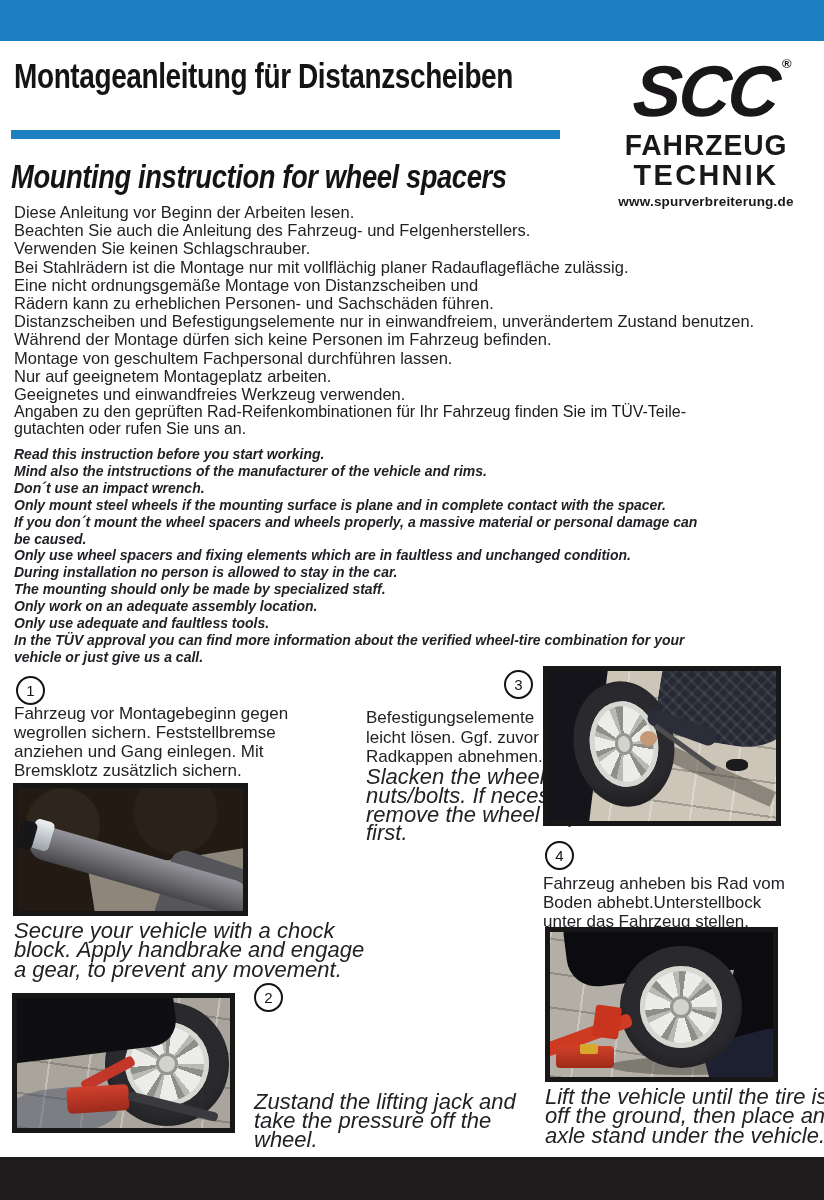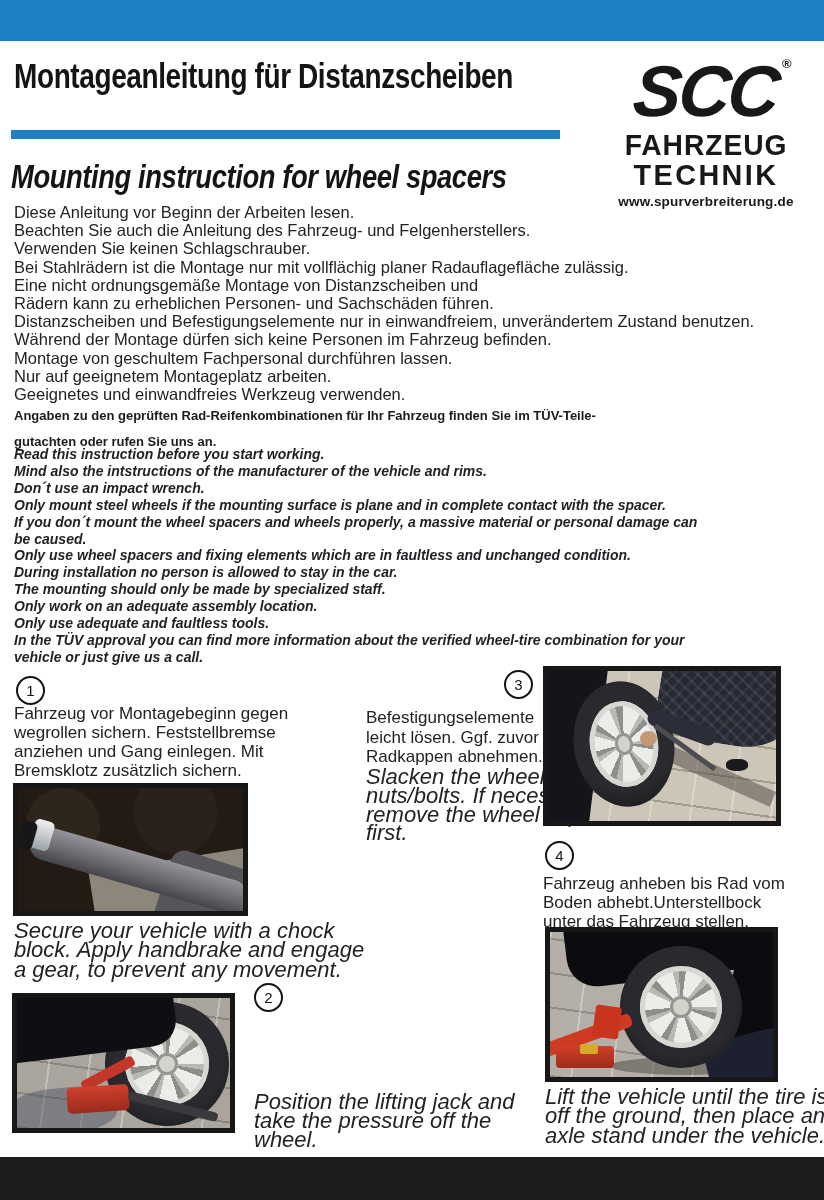--- a/index.html
+++ b/index.html
@@ -24,21 +24,21 @@
   .logo-brand-row{position:relative;display:inline-block;}
   .logo-brand{font-size:72px;line-height:66px;font-weight:bold;font-style:italic;letter-spacing:-3px;
               transform:skewX(-6deg);display:inline-block;}
   .logo-reg{position:absolute;right:-14px;top:-2px;font-size:13px;font-weight:bold;}
   .logo-l1{font-size:30px;line-height:30px;font-weight:bold;letter-spacing:1px;transform:scaleX(0.94);transform-origin:center top;margin-top:6px;}
   .logo-l2{font-size:30px;line-height:30px;font-weight:bold;letter-spacing:2.5px;transform:scaleX(0.96);transform-origin:center top;}
   .logo-url{font-size:13.5px;font-weight:bold;margin-top:4px;letter-spacing:0.2px;}
 
   
   .intro-de{left:14px;top:203px;width:800px;font-size:16.5px;line-height:18.2px;color:#242126;}
-  .intro-de-bold{left:14px;top:403px;width:800px;font-size:13px;line-height:26px;font-weight:bold;color:#1d1a1e;}
+  .intro-de-bold{left:14px;top:403px;width:800px;font-size:16px;line-height:17px;font-weight:normal;color:#1d1a1e;}
   .intro-en{left:14px;top:446px;width:800px;font-size:14px;line-height:16.9px;font-style:italic;color:#242126;font-weight:bold;}
 
   
   .circle-num{width:25px;height:25px;border:2.5px solid #141414;border-radius:50%;background:#fff;
               display:flex;align-items:center;justify-content:center;font-size:15px;color:#141414;}
   .c1{left:16px;top:676px;}
   .c2{left:254px;top:983px;}
   .c3{left:504px;top:670px;}
   .c4{left:545px;top:841px;}
 
@@ -190,21 +190,21 @@
     <div class="abs p2-wheel">
       <div class="tire" style="inset:0;"></div>
       <div class="rim"></div>
       <div class="hub"></div>
     </div>
     <div class="p2-car"></div>
     <div class="p2-jackarm"></div>
     <div class="p2-jackbody"></div>
     <div class="p2-handle"></div>
   </div>
-  <div class="abs prelines step-en t2en">Position the lifting jack and
+  <div class="abs prelines step-en t2en">Zustand the lifting jack and
 take the pressure off the
 wheel.</div>
 
   <div class="abs circle-num c3">
     <span>3</span>
   </div>
   <div class="abs prelines step-de t3de">Befestigungselemente
 leicht lösen. Ggf. zuvor
 Radkappen abnehmen.</div>
   <div class="abs prelines step-en t3en">Slacken the wheel

